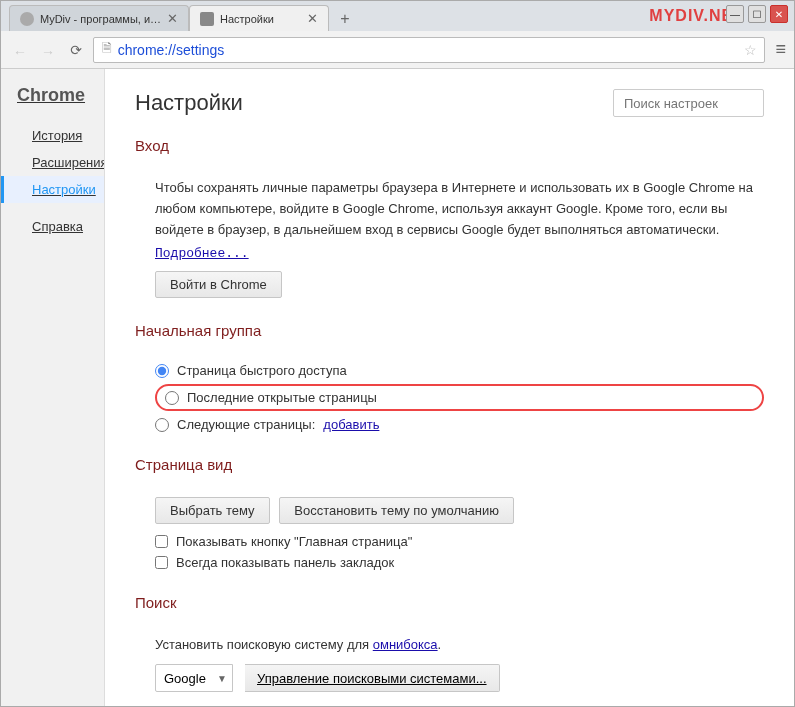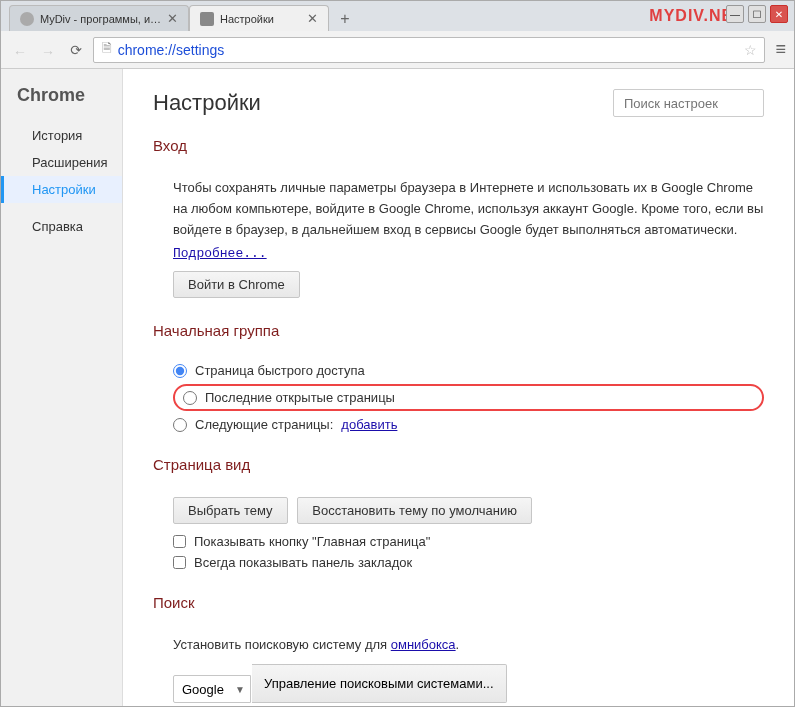--- a/index.html
+++ b/index.html
@@ -29,21 +29,21 @@
     .address-input-wrap { flex: 1; background: #fff; border: 1px solid #bbb; border-radius: 2px; height: 26px; display: flex; align-items: center; padding: 0 8px; gap: 6px; }
     .address-icon { font-size: 12px; color: #888; }
     .address-text { font-size: 14px; color: #1d4ed8; flex: 1; }
     .address-star { font-size: 14px; color: #bbb; cursor: pointer; }
     .menu-icon { font-size: 18px; color: #666; cursor: pointer; margin-left: 4px; }
 
     
     .content-area { display: flex; flex: 1; overflow: hidden; background: #fff; }
 
     
-    .sidebar { width: 122px; background: #f1f1f1; border-right: 1px solid #ddd; padding: 16px 0; flex-shrink: 0; overflow-y: auto; }
+    .sidebar { width: 104px; background: #f1f1f1; border-right: 1px solid #ddd; padding: 16px 0; flex-shrink: 0; overflow-y: auto; text-decoration: underline; }
     .sidebar-brand { font-size: 18px; font-weight: bold; color: #555; padding: 0 16px 16px; }
     .sidebar-item { padding: 6px 28px; font-size: 13px; color: #333; cursor: pointer; border-left: 3px solid transparent; }
     .sidebar-item.active { color: #2196f3; background: #e8f0fe; border-left: 3px solid #2196f3; }
     .sidebar-divider { height: 10px; }
 
     
     .settings-panel { flex: 1; overflow-y: auto; padding: 20px 30px; }
     .settings-header { display: flex; align-items: center; justify-content: space-between; margin-bottom: 20px; }
     .settings-title { font-size: 22px; font-weight: normal; color: #333; }
     .search-box { border: 1px solid #ccc; border-radius: 2px; padding: 4px 10px; font-size: 13px; color: #aaa; width: 151px; height: 28px; }
@@ -61,25 +61,25 @@
     .radio-group { display: flex; flex-direction: column; gap: 6px; margin-bottom: 6px; }
     .radio-item { display: flex; align-items: center; gap: 8px; font-size: 13px; }
     .radio-item input[type="radio"] { accent-color: #4285f4; width: 14px; height: 14px; }
     .radio-item.highlighted { border: 2px solid #e44; border-radius: 14px; padding: 4px 8px; }
 
     
     .checkbox-item { display: flex; align-items: center; gap: 8px; font-size: 13px; margin-bottom: 6px; }
     .checkbox-item input[type="checkbox"] { width: 13px; height: 13px; }
 
     
-    .search-row { display: flex; align-items: flex-end; gap: 1px; margin-top: 8px; }
+    .search-row { display: flex; align-items: center; gap: 12px; margin-top: 8px; }
     .select-wrap { position: relative; display: inline-block; }
     .select-wrap select { appearance: none; -webkit-appearance: none; padding: 4px 24px 4px 8px; font-size: 13px; border: 1px solid #c6c6c6; background: #fff; border-radius: 2px 0 0 2px; height: 28px; cursor: pointer; }
     .select-arrow { position: absolute; right: 6px; top: 50%; transform: translateY(-50%); font-size: 10px; color: #666; pointer-events: none; }
-    .search-manage-btn { padding: 5px 12px; font-size: 13px; border: 1px solid #c6c6c6; background: linear-gradient(#f5f5f5, #e8e8e8); border-left: none; border-radius: 0 2px 2px 0; cursor: pointer; height: 39px; }
+    .search-manage-btn { padding: 5px 12px; font-size: 13px; border: 1px solid #c6c6c6; background: linear-gradient(#f5f5f5, #e8e8e8); border-left: none; border-radius: 0 2px 2px 0; cursor: pointer; height: 28px; text-decoration: underline; }
 
     
     .settings-panel::-webkit-scrollbar { width: 8px; }
     .settings-panel::-webkit-scrollbar-track { background: #f1f1f1; }
     .settings-panel::-webkit-scrollbar-thumb { background: #bbb; border-radius: 4px; }
   </style>
 </head>
 <body>
 
 <div class="browser-frame">

